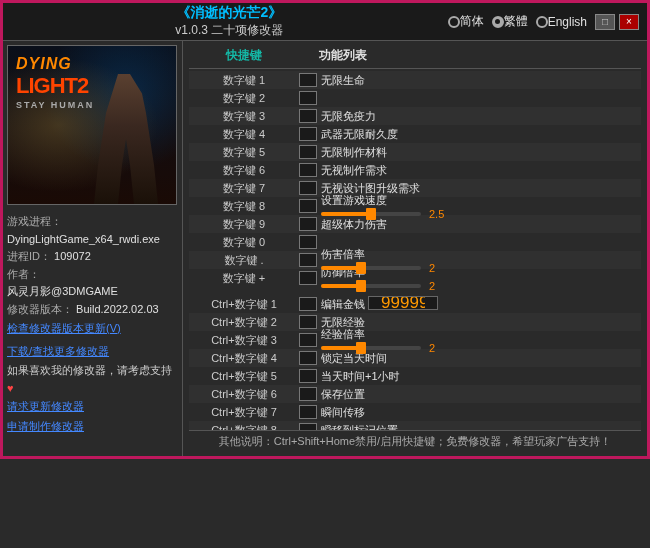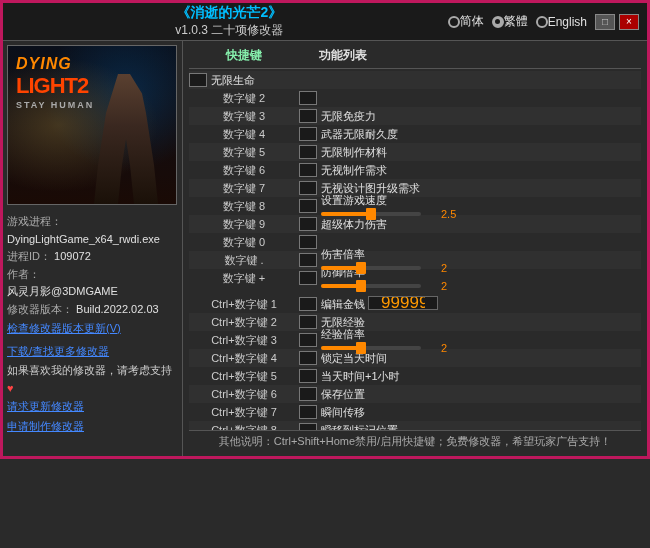--- a/index.html
+++ b/index.html
@@ -188,21 +188,21 @@
     }
     .table-header {
       display: flex;
       border-bottom: 1px solid #555;
       padding: 2px 0 4px 0;
       margin-bottom: 2px;
     }
     .col-key {
       width: 110px;
       text-align: center;
-      color: #86efac;
+      color: #14b8a6;
       font-weight: bold;
       font-size: 12px;
     }
     .col-check {
       width: 20px;
     }
     .col-func {
       flex: 1;
       color: #e0e0e0;
       font-weight: bold;
@@ -237,21 +237,21 @@
       justify-content: center;
     }
     .func-label {
       flex: 1;
       color: #e0e0e0;
       font-size: 11px;
     }
     .slider-container {
       display: flex;
       align-items: center;
-      gap: 20px;
+      gap: 8px;
     }
     .slider-track {
       width: 100px;
       height: 4px;
       background: #444;
       position: relative;
       border-radius: 2px;
     }
     .slider-fill {
       height: 100%;
@@ -375,20 +375,21 @@
     <div class="right-panel">
 
       <div class="table-header">
         <div class="col-key">快捷键</div>
         <div class="col-check"></div>
         <div class="col-func">功能列表</div>
       </div>
 
       <div class="feature-list" id="feature-list">
           <div class="feature-row">
+    <div class="key-label">数字键 1</div>
     <div class="check-box"></div>
     <div class="func-label">无限生命 </div>
   </div>
           <div class="feature-row">
     <div class="key-label">数字键 2</div>
     <div class="check-box"></div>
   </div>
           <div class="feature-row">
     <div class="key-label">数字键 3</div>
     <div class="check-box"></div>

